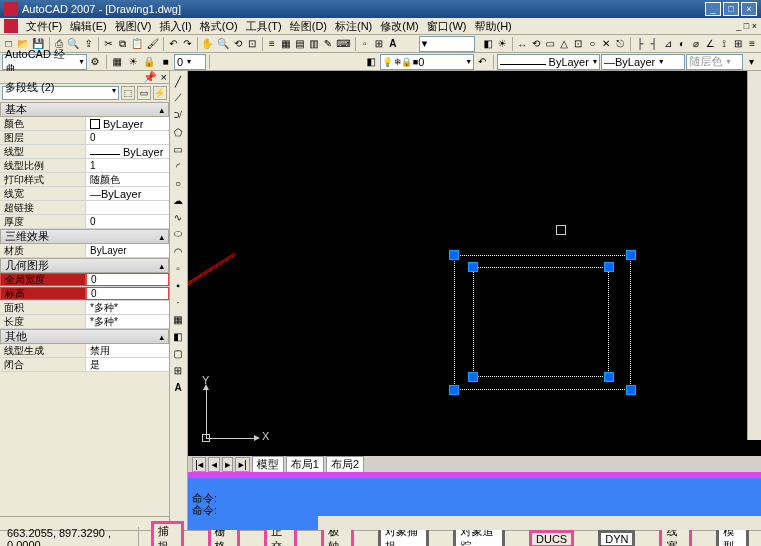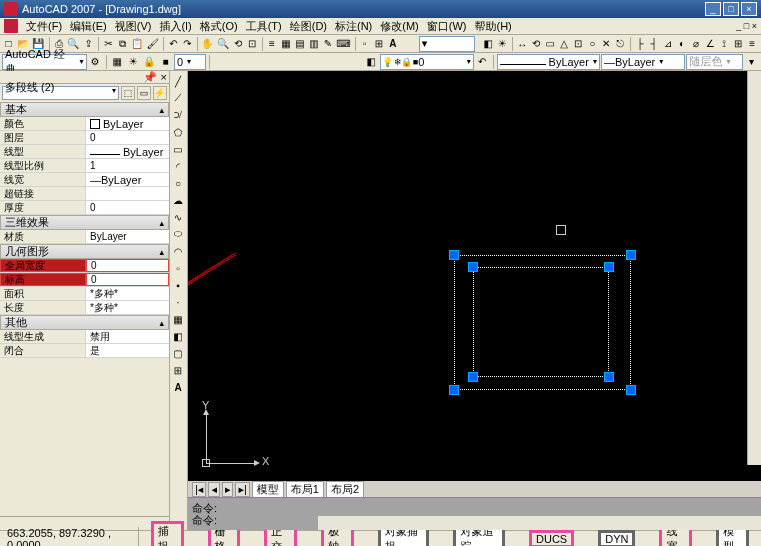--- a/index.html
+++ b/index.html
@@ -56,21 +56,21 @@
 .ucs-sq { position: absolute; width: 8px; height: 8px; border: 1px solid #ccc; left: -4px; top: -4px; }
 .ucs-xlbl { position: absolute; color: #ccc; left: 56px; top: -8px; }
 .ucs-ylbl { position: absolute; color: #ccc; left: -4px; top: -64px; }
 .ucs-arr-x { position:absolute; left:48px; top:-3px; border-left:6px solid #ccc; border-top:3px solid transparent; border-bottom:3px solid transparent;}
 .ucs-arr-y { position:absolute; left:-3px; top:-54px; border-bottom:6px solid #ccc; border-left:3px solid transparent; border-right:3px solid transparent;}
 
 .layout-tabs { height: 16px; background: #d4d0c8; display: flex; align-items: center; padding: 0 4px; gap: 2px; font-size: 9px; }
 .layout-tabs .tbtn { padding: 0 2px; border:1px solid #999; background:#e4e0d8;}
 .layout-tabs .tname { padding: 0 4px; border: 1px solid #999; background: #fff; }
 
-.cmdline { background: #a3a3a3; border-top: 1px solid #d946ef; padding: 4px 4px; font-family: monospace; font-size: 10px; }
+.cmdline { background: #3b82f6; border-top: 6px solid #d946ef; padding: 14px 4px; font-family: monospace; font-size: 10px; }
 .cmdline div { line-height: 12px; }
 
 .statusbar { height: 16px; background: #ece9d8; border-top: 1px solid #aca899; display: flex; align-items: center; font-size: 10px; }
 .statusbar .coords { width: 160px; padding: 0 7px; border-right: 1px solid #aca899; }
 .statusbar .sbtn { padding: 0 4px; border: 3px solid #ec4899; margin: 0 12px; background: #ece9d8; }
 .statusbar .sbtn.on { background: #fff; border-color: #666; }
 
 .scrollbar-v { position:absolute; right:0; top:0; bottom:16px; width:14px; background:#e8e4d8; border-left:1px solid #aca899;}
 .scrollbar-h-stub { position:absolute; right:0; bottom:0; left:130px; height:14px; background:#e8e4d8;}
 
@@ -243,20 +243,24 @@
     <div class="prop-row">
         <div class="lbl">线型</div>
         <div class="val">
           <span class="line-sample" style="max-width:30px;"></span>
           <span>ByLayer</span>
         </div>
       </div>
     <div class="prop-row">
         <div class="lbl">线型比例</div>
         <div class="val">1</div>
+      </div>
+    <div class="prop-row">
+        <div class="lbl">打印样式</div>
+        <div class="val">随颜色</div>
       </div>
     <div class="prop-row">
         <div class="lbl">线宽</div>
         <div class="val">
           <span>— </span>
           <span>ByLayer</span>
         </div>
       </div>
     <div class="prop-row">
         <div class="lbl">超链接</div>

